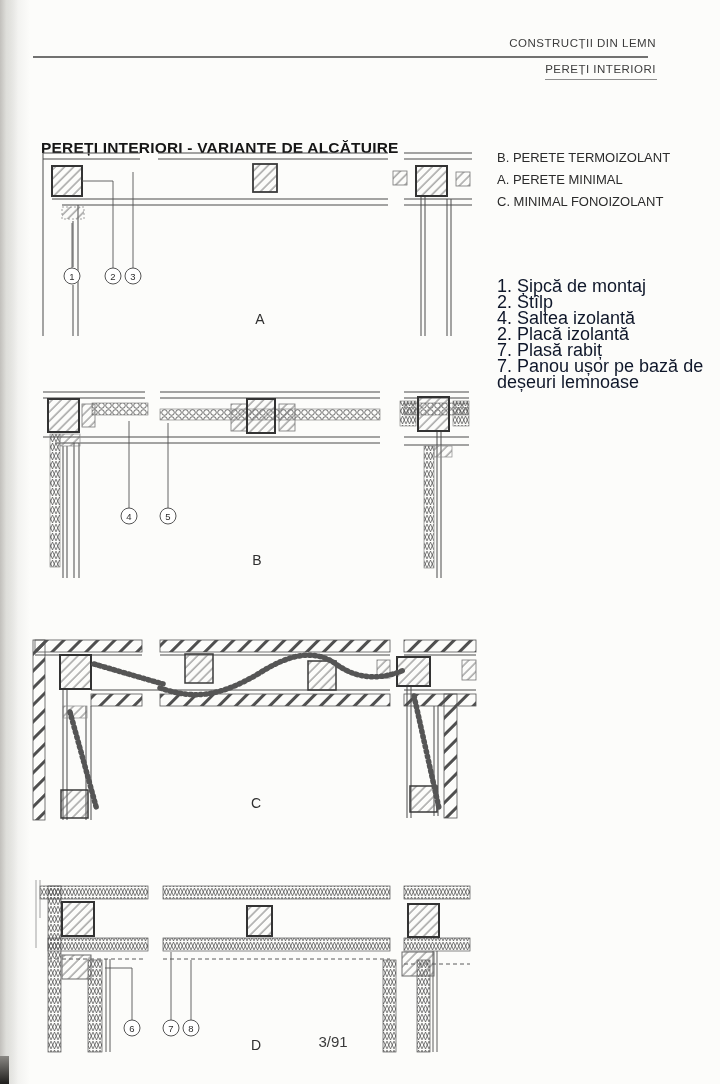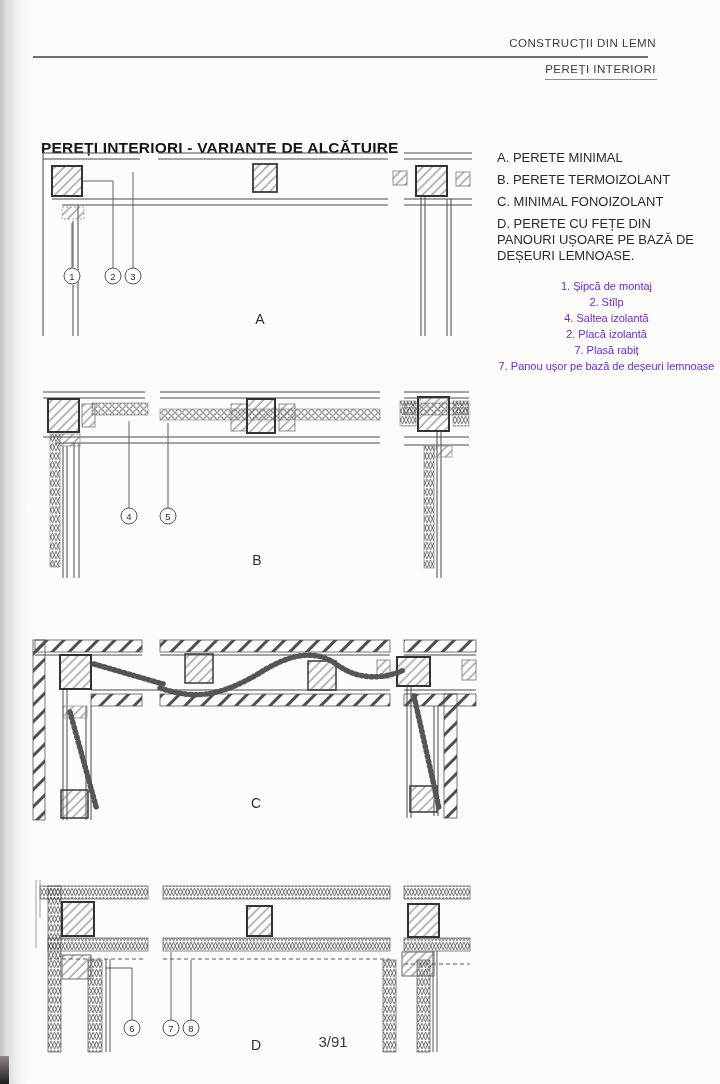--- a/index.html
+++ b/index.html
@@ -26,21 +26,21 @@
   
   .hdr1{top:37px;right:64px;font-size:11.5px;letter-spacing:.5px;color:#3c3c3c;}
   .hdr-rule1{top:56px;left:33px;width:615px;height:2px;background:#4d4d4d;opacity:.8;}
   .hdr2{top:63px;right:64px;font-size:11.5px;letter-spacing:.5px;color:#3c3c3c;}
   .hdr-rule2{top:79px;left:545px;width:112px;height:1px;background:#8f8f8f;}
   
   .title{top:111px;left:41px;font-size:15.5px;font-weight:700;letter-spacing:.2px;color:#161616;margin-top:28px;}
   
   .legend{top:150px;left:497px;width:208px;font-size:13px;line-height:16px;color:#2b2b2b;}
   .variant{margin-bottom:6px;}
-  .components{top:278px;left:497px;width:219px;font-size:11px;line-height:16px;color:#6d28d9;text-align:center;}
+  .components{top:278px;left:497px;width:219px;font-size:18px;line-height:16px;color:#0f172a;}
   .diag{position:absolute;}
   svg text{font-family:"Liberation Sans",sans-serif;fill:#2f2f2f;}
   .callout-num{font-size:9.5px;}
   .diag-letter{font-size:14px;}
   .pageno{font-size:15px;fill:#3a3a3a;}
 </style>
 </head>
 <body>
 
 <div class="abs edge-left-soft"></div>
@@ -219,24 +219,23 @@
     <circle cx="161" cy="150" r="8" fill="#fff" stroke="#555"></circle>
     <text class="callout-num" x="102" y="153.5" text-anchor="middle">6</text>
     <text class="callout-num" x="141" y="153.5" text-anchor="middle">7</text>
     <text class="callout-num" x="161" y="153.5" text-anchor="middle">8</text>
   </g>
   <text class="diag-letter" x="226" y="172" text-anchor="middle">D</text>
   <text class="pageno" x="303" y="169" text-anchor="middle">3/91</text>
 </svg>
 
 <div class="abs legend">
+  <div class="variant">B. PERETE TERMOIZOLANT</div>
   <div class="variant">A. PERETE MINIMAL</div>
-  <div class="variant">B. PERETE TERMOIZOLANT</div>
   <div class="variant">C. MINIMAL FONOIZOLANT</div>
-  <div class="variant">D. PERETE CU FEȚE DIN PANOURI UȘOARE PE BAZĂ DE DEȘEURI LEMNOASE.</div>
 </div>
 
 <div class="abs components">
   <div>1. Șipcă de montaj</div>
   <div>2. Stîlp</div>
   <div>4. Saltea izolantă</div>
   <div>2. Placă izolantă</div>
   <div>7. Plasă rabiț</div>
   <div>7. Panou ușor pe bază de deșeuri lemnoase</div>
 </div>

